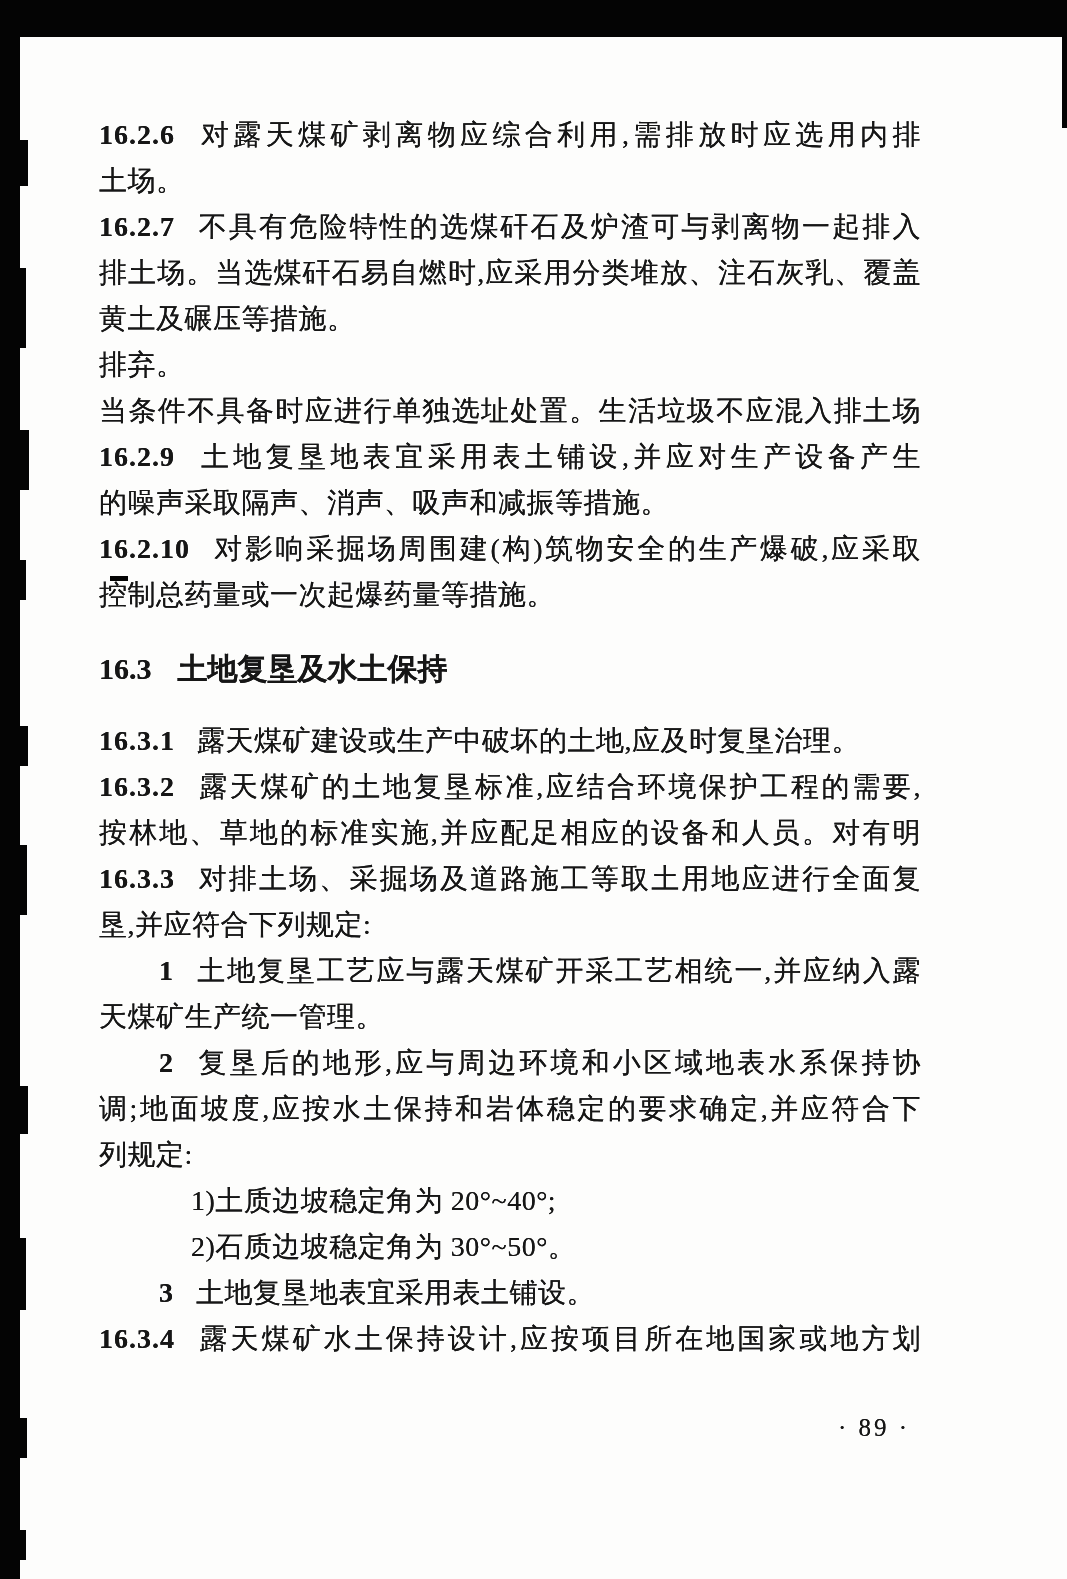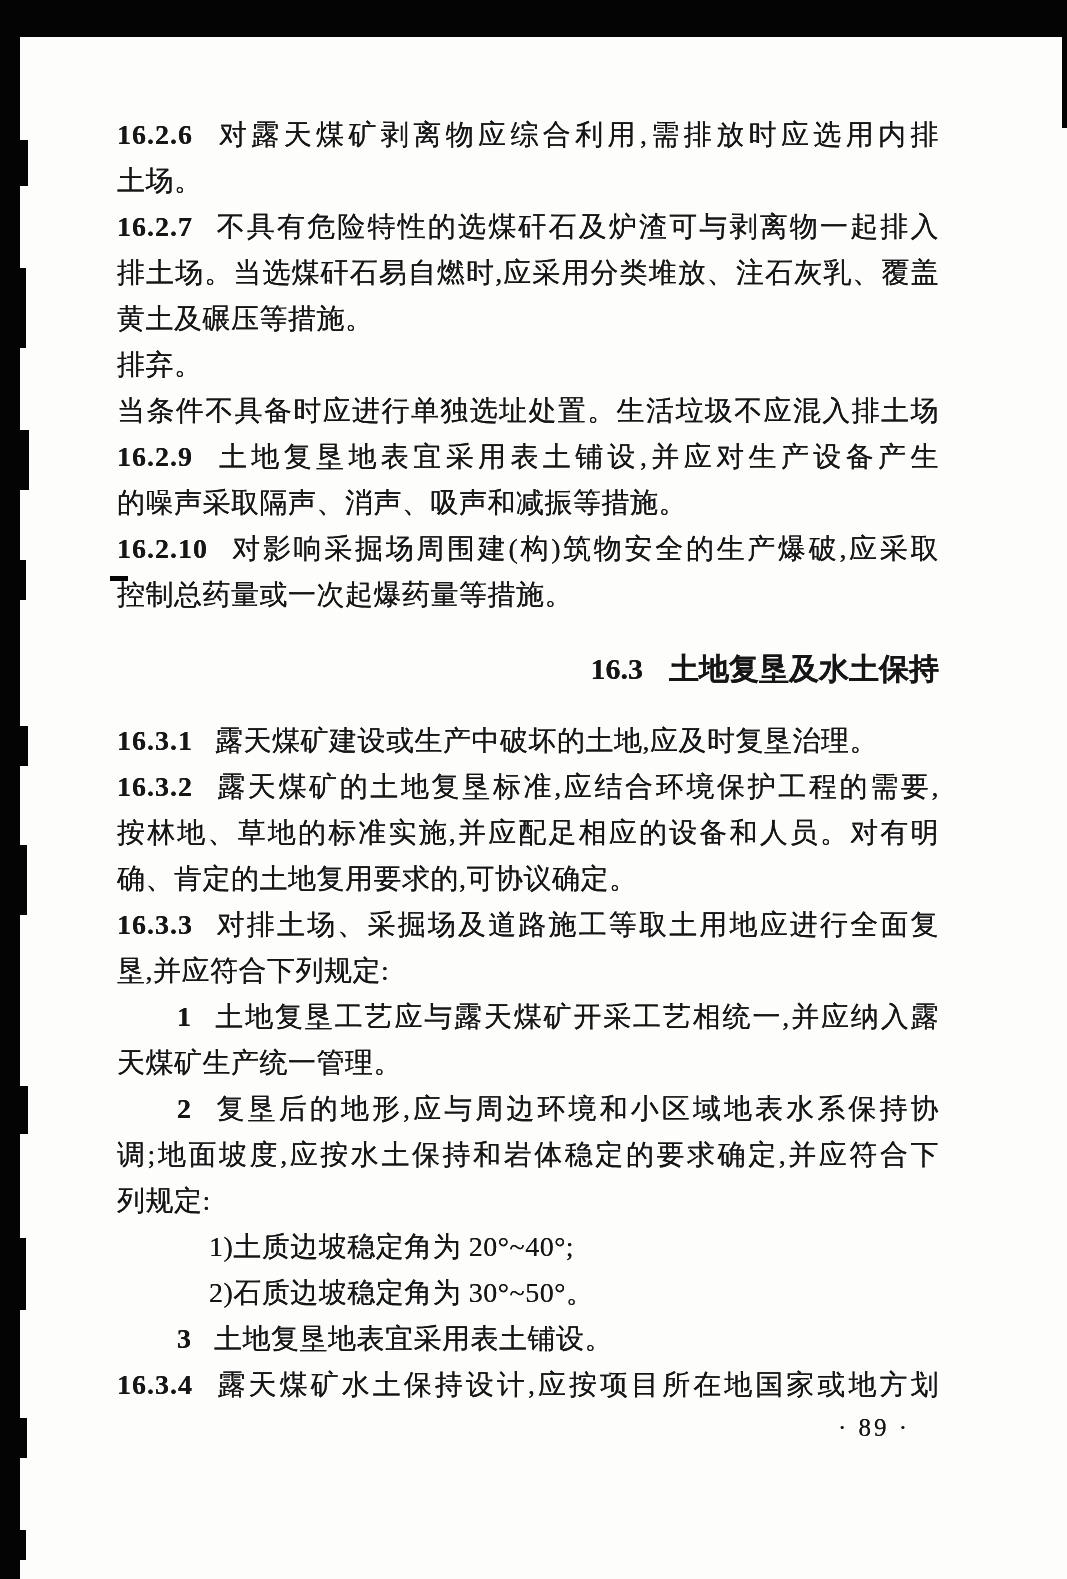--- a/index.html
+++ b/index.html
@@ -11,36 +11,36 @@
   }
   .page{
     position:relative;width:1067px;height:1579px;
     background:#fdfdfc;color:#161616;
   }
   
   .bar-top{position:absolute;top:0;left:0;width:1067px;height:37px;background:#040404;}
   .bar-left{position:absolute;top:0;left:0;width:20px;height:1579px;background:#040404;}
   .artifact{position:absolute;background:#040404;}
   
-  .content{position:absolute;top:112px;left:117px;width:822px;}
+  .content{position:absolute;top:112px;left:99px;width:822px;}
   .line{
     box-sizing:border-box;width:822px;height:46px;line-height:46px;
     font-size:28px;letter-spacing:0.5px;white-space:nowrap;
     text-shadow:0 0 0.5px #222;
   }
   .line.j{
     white-space:normal;text-align:justify;text-align-last:justify;
     text-justify:inter-character;
   }
   .ind1{padding-left:60px;}
   .ind2{padding-left:92px;}
   .num{font-weight:bold;margin-right:22px;letter-spacing:1px;}
   .heading{
     width:822px;height:46px;line-height:46px;margin:28px 0 26px 0;
-    font-size:30px;font-weight:bold;text-align:right;
+    font-size:30px;font-weight:bold;text-align:left;
     text-shadow:0 0 0.5px #222;
   }
   .heading .hnum{margin-right:26px;}
   .pagenum{
     position:absolute;top:1414px;left:838px;
     font-size:25px;letter-spacing:3px;text-shadow:0 0 0.5px #222;
   }
 </style>
 </head>
 <body>
@@ -71,21 +71,20 @@
       <div class="line"><span>排弃。</span></div>
       <div class="line j"><span>当条件不具备时应进行单独选址处置。生活垃圾不应混入排土场</span></div>
       <div class="line j"><span class="num">16.2.9</span><span>土地复垦地表宜采用表土铺设,并应对生产设备产生</span></div>
       <div class="line"><span>的噪声采取隔声、消声、吸声和减振等措施。</span></div>
       <div class="line j"><span class="num">16.2.10</span><span>对影响采掘场周围建(构)筑物安全的生产爆破,应采取</span></div>
       <div class="line"><span>控制总药量或一次起爆药量等措施。</span></div>
       <div class="heading"><span class="hnum">16.3</span><span>土地复垦及水土保持</span></div>
       <div class="line"><span class="num">16.3.1</span><span>露天煤矿建设或生产中破坏的土地,应及时复垦治理。</span></div>
       <div class="line j"><span class="num">16.3.2</span><span>露天煤矿的土地复垦标准,应结合环境保护工程的需要,</span></div>
       <div class="line j"><span>按林地、草地的标准实施,并应配足相应的设备和人员。对有明</span></div>
-      <div class="line"><span>确、肯定的土地复用要求的,可协议确定。</span></div>
       <div class="line j"><span class="num">16.3.3</span><span>对排土场、采掘场及道路施工等取土用地应进行全面复</span></div>
       <div class="line"><span>垦,并应符合下列规定:</span></div>
       <div class="line j ind1"><span class="num">1</span><span>土地复垦工艺应与露天煤矿开采工艺相统一,并应纳入露</span></div>
       <div class="line"><span>天煤矿生产统一管理。</span></div>
       <div class="line j ind1"><span class="num">2</span><span>复垦后的地形,应与周边环境和小区域地表水系保持协</span></div>
       <div class="line j"><span>调;地面坡度,应按水土保持和岩体稳定的要求确定,并应符合下</span></div>
       <div class="line"><span>列规定:</span></div>
       <div class="line ind2"><span>1)土质边坡稳定角为 20°~40°;</span></div>
       <div class="line ind2"><span>2)石质边坡稳定角为 30°~50°。</span></div>
       <div class="line ind1"><span class="num">3</span><span>土地复垦地表宜采用表土铺设。</span></div>

